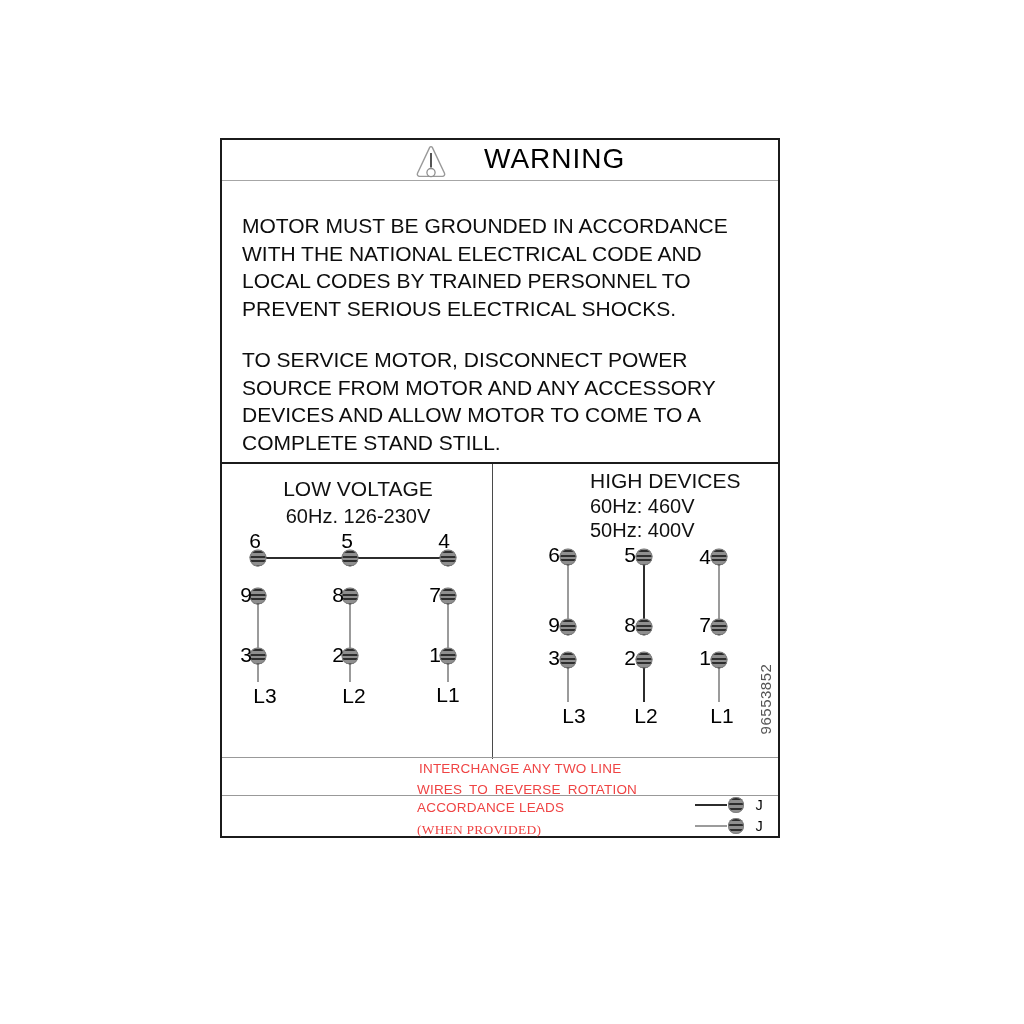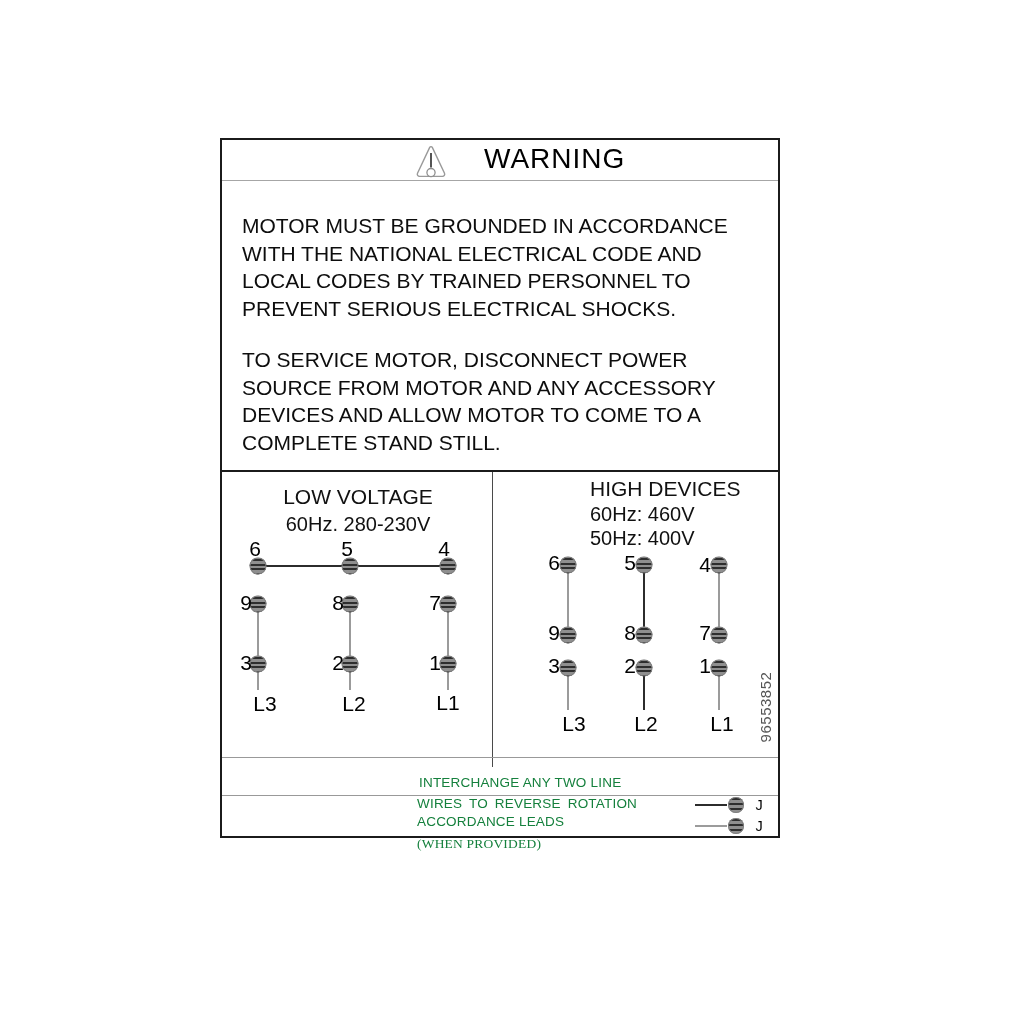--- a/index.html
+++ b/index.html
@@ -26,21 +26,21 @@
   .warn-title {
     position: absolute; left: 262px; top: 3px;
     font-size: 28px; letter-spacing: 1px; color: #000;
   }
 
   
   .sec-warning { top: 41px; height: 281px; }
   .para { position: absolute; left: 20px; font-size: 21px; line-height: 27.5px; color: #0d0d0d; }
 
   
-  .sec-diagrams { top: 322px; height: 295px; border-top: 2px solid #1b1b1b; margin-top: 8px; }
+  .sec-diagrams { top: 322px; height: 295px; border-top: 2px solid #1b1b1b; }
   .vdivider { position: absolute; left: 270px; top: 0; height: 295px; width: 0; border-left: 1.5px solid #4a4a4a; }
 
   .lv-titleblock { position: absolute; left: 0; top: 11px; width: 272px; text-align: center; }
   .lv-title { font-size: 21px; line-height: 28px; }
   .lv-sub   { font-size: 20px; line-height: 27px; }
 
   .hv-titleblock { position: absolute; left: 368px; top: 4px; text-align: left; }
   .hv-title { font-size: 21px; line-height: 26px; }
   .hv-freq  { font-size: 20px; line-height: 24px; }
 
@@ -65,21 +65,21 @@
     font-size: 21px; color: #000; white-space: nowrap;
   }
   .partnum {
     position: absolute; transform: translate(-50%, -50%) rotate(-90deg);
     font-size: 15px; color: #555; letter-spacing: 0.5px; white-space: nowrap;
   }
 
   
   .sec-note-a { top: 617px; height: 38px; border-top: 1px solid #999; }
   .sec-note-b { top: 655px; height: 43px; border-top: 1px solid #999; }
-  .note-text { position: absolute; font-size: 13.5px; letter-spacing: 0.2px; color: #15803d; white-space: nowrap; margin-top: 14px; }
+  .note-text { position: absolute; font-size: 13.5px; letter-spacing: 0.2px; color: #ef4444; white-space: nowrap; }
   .jlabel { position: absolute; transform: translate(-50%, -50%); font-size: 14.5px; color: #000; }
 </style>
 </head>
 <body>
 
 <div class="page">
   <div class="label">
 
     <div class="sec sec-header">
       <svg class="tri" width="34" height="34" viewBox="0 0 34 34">
@@ -103,21 +103,21 @@
         <div>DEVICES AND ALLOW MOTOR TO COME TO A</div>
         <div>COMPLETE STAND STILL.</div>
       </div>
     </div>
 
     <div class="sec sec-diagrams">
       <div class="vdivider"></div>
 
       <div class="lv-titleblock">
         <div class="lv-title">LOW VOLTAGE</div>
-        <div class="lv-sub">60Hz. 280-230V</div>
+        <div class="lv-sub">60Hz. 126-230V</div>
       </div>
 
       <div class="wire h dark" style="left:36px; top:93px; width:190px;"></div>
       <div class="wire v" style="left:35px; top:132px; height:86px;"></div>
       <div class="wire v" style="left:127px; top:132px; height:86px;"></div>
       <div class="wire v" style="left:225px; top:132px; height:86px;"></div>
 
       <span class="term" style="left:36px; top:94px;"></span>
       <span class="term" style="left:128px; top:94px;"></span>
       <span class="term" style="left:226px; top:94px;"></span>

